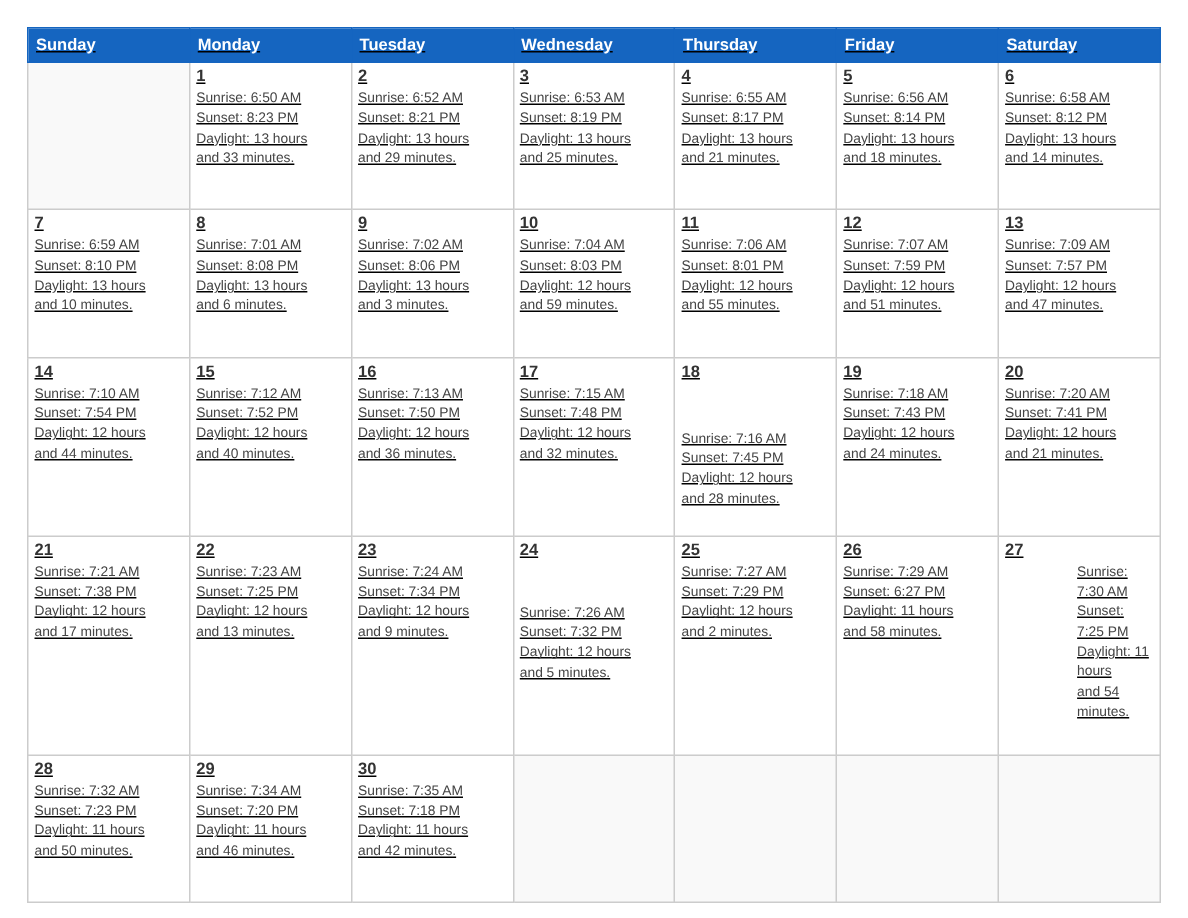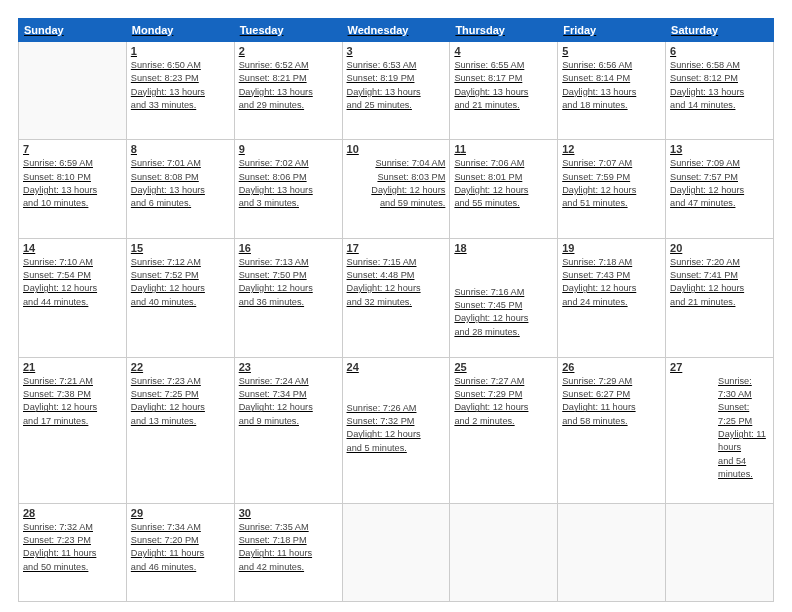--- a/index.html
+++ b/index.html
@@ -160,21 +160,21 @@
           </td>
           <td>
             <div class="day-num">9</div>
             <div class="day-info" style="white-space: pre-line;">Sunrise: 7:02 AM
 Sunset: 8:06 PM
 Daylight: 13 hours
 and 3 minutes.</div>
           </td>
           <td>
             <div class="day-num">10</div>
-            <div class="day-info" style="white-space: pre-line; text-align: right;">Sunrise: 7:04 AM
+            <div class="day-info" style="white-space: pre-line;">Sunrise: 7:04 AM
 Sunset: 8:03 PM
 Daylight: 12 hours
 and 59 minutes.</div>
           </td>
           <td>
             <div class="day-num">11</div>
             <div class="day-info" style="white-space: pre-line;">Sunrise: 7:06 AM
 Sunset: 8:01 PM
 Daylight: 12 hours
 and 55 minutes.</div>
@@ -212,21 +212,21 @@
           <td>
             <div class="day-num">16</div>
             <div class="day-info" style="white-space: pre-line;">Sunrise: 7:13 AM
 Sunset: 7:50 PM
 Daylight: 12 hours
 and 36 minutes.</div>
           </td>
           <td>
             <div class="day-num">17</div>
             <div class="day-info" style="white-space: pre-line;">Sunrise: 7:15 AM
-Sunset: 4:48 PM
+Sunset: 7:48 PM
 Daylight: 12 hours
 and 32 minutes.</div>
           </td>
           <td>
             <div class="day-num">18</div>
             <div class="day-info" style="white-space: pre-line; margin-top: 32px;">Sunrise: 7:16 AM
 Sunset: 7:45 PM
 Daylight: 12 hours
 and 28 minutes.</div>
           </td>

